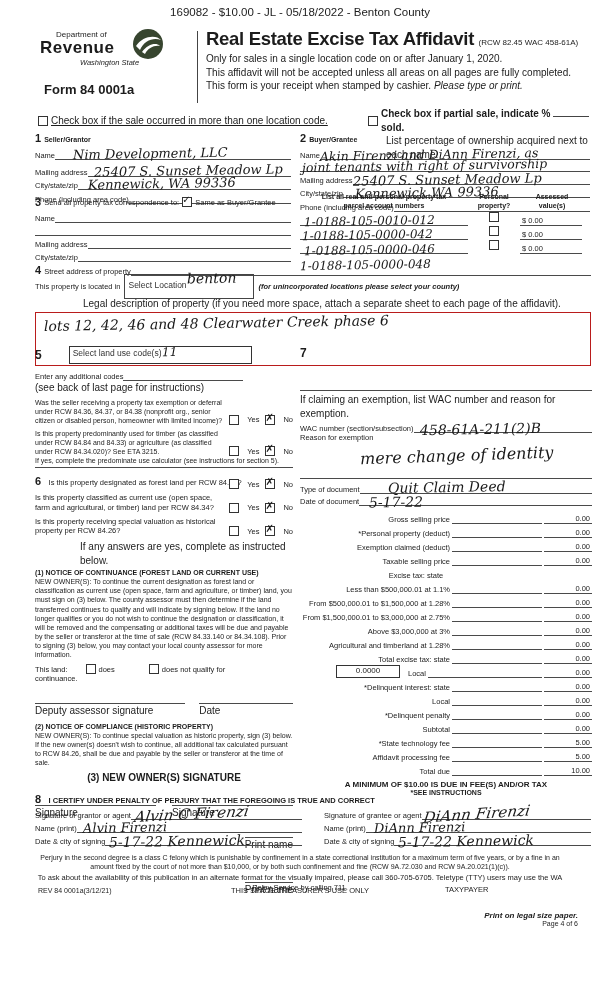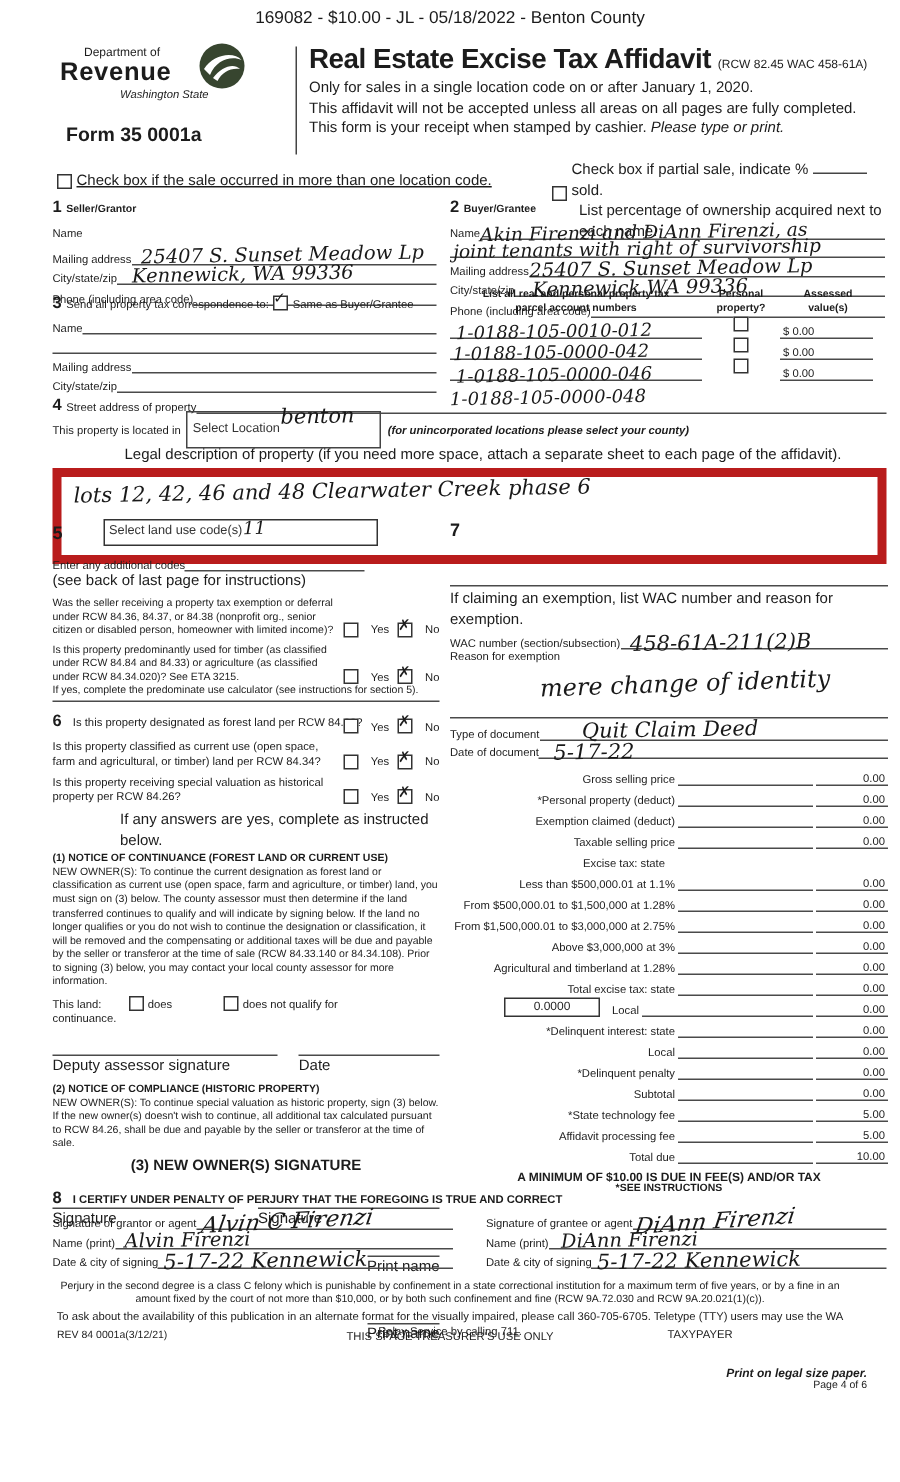--- a/index.html
+++ b/index.html
@@ -44,55 +44,58 @@
       <div class="abs b" style="left:8px;top:10px;font-size:17px;letter-spacing:0.5px;">Revenue</div>
       <span class="abs logo-circle" style="left:100px;top:0px;">
         <svg width="32" height="32" viewBox="0 0 32 32">
           <circle cx="16" cy="16" r="15" fill="#37452f"></circle>
           <path d="M4 18 C10 8, 24 6, 29 12 C22 9, 12 12, 8 22 Z" fill="#ffffff"></path>
           <path d="M10 24 C16 16, 24 14, 28 18 C22 17, 16 20, 13 26 Z" fill="#ffffff"></path>
         </svg>
       </span>
       <div class="abs i" style="left:48px;top:30px;font-size:7.5px;">Washington State</div>
     </div>
-    <div class="b" style="font-size:13px;margin-top:4px;margin-left:12px;">Form 35 0001a</div>
+    <div class="b" style="font-size:13px;margin-top:4px;margin-left:12px;">Form 84 0001a</div>
   </div>
 
   <div class="abs" style="left:197px;top:31px;height:72px;border-left:1px solid #444;"></div>
 
   <div class="abs" style="left:206px;top:28px;width:386px;">
     <div>
       <span class="b" style="font-size:18.5px;letter-spacing:-0.3px;">Real Estate Excise Tax Affidavit</span>
       <span style="font-size:8px;">(RCW 82.45 WAC 458-61A)</span>
     </div>
     <div class="md" style="margin-top:2px;">Only for sales in a single location code on or after January 1, 2020.</div>
     <div class="md">This affidavit will not be accepted unless all areas on all pages are fully completed.</div>
     <div class="md"><span>This form is your receipt when stamped by cashier. </span><span class="i">Please type or print.</span></div>
   </div>
 
   <div class="abs row" style="left:38px;top:114px;width:300px;align-items:center;text-decoration:underline;">
     <span class="cb" style="margin-right:3px;margin-top:1px;"></span>
     <span class="md">Check box if the sale occurred in more than one location code.</span>
   </div>
   <div class="abs" style="left:368px;top:107px;width:225px;">
-    <div class="row" style="align-items:flex-end;">
+    <div class="row" style="align-items:center;font-weight:bold;">
       <span class="cb" style="margin-right:3px;margin-top:1px;"></span>
       <span class="md">
         <span>Check box if partial sale, indicate %</span>
         <span style="display:inline-block;width:36px;border-bottom:1px solid #444;"></span>
         <span>sold.</span>
       </span>
     </div>
     <div class="md" style="margin-left:18px;">List percentage of ownership acquired next to each name.</div>
   </div>
 
   <div class="abs" style="left:35px;top:128px;width:256px;">
     <div><span class="num">1</span><span class="b seclbl">Seller/Grantor</span></div>
     <div class="row" style="height:14px;">
         <span class="lbl">Name</span>
+      <span class="fl">
+          <span class="hw" style="left:18px;bottom:-1px;font-size:13px;">Nim Development, LLC</span>
+        </span>
       </div>
     <div class="row" style="height:17px;">
         <span class="lbl">Mailing address</span>
       <span class="fl">
           <span class="hw" style="left:6px;bottom:-1px;font-size:13px;">25407 S. Sunset Meadow Lp</span>
         </span>
       </div>
     <div class="row" style="height:13px;">
         <span class="lbl">City/state/zip</span>
       <span class="fl">
@@ -215,21 +218,21 @@
     </div>
     <div class="row" style="height:17px;align-items:center;margin-top:2px;">
       <span class="lbl">This property is located in</span>
       <span style="display:inline-block;width:122px;height:13px;border:1px solid #444;margin:0 4px;position:relative;font-size:8.5px;padding:5px 3px;color:#333;">
         <span>Select Location</span>
         <span class="hw" style="left:62px;top:-4px;font-size:14px;">benton</span>
       </span>
       <span class="b i" style="font-size:7.5px;">(for unincorporated locations please select your county)</span>
     </div>
     <div class="md" style="margin-top:2px;padding-left:48px;">Legal description of property (if you need more space, attach a separate sheet to each page of the affidavit).</div>
-    <div style="border:6px solid #b91c1c;height:52px;position:relative;margin-top:1px;">
+    <div style="border:1px solid #b91c1c;height:52px;position:relative;margin-top:1px;">
       <span class="hw" style="left:8px;top:3px;font-size:14px;">lots 12, 42, 46 and 48 Clearwater Creek phase 6</span>
     </div>
   </div>
 
   <div class="abs" style="left:35px;top:346px;width:258px;">
     <div class="row" style="align-items:center;">
       <span class="num" style="font-size:12px;">5</span>
       <span style="display:inline-block;width:175px;height:14px;border:1px solid #333;margin-left:24px;position:relative;font-size:8.5px;padding:1px 3px;color:#333;">
         <span>Select land use code(s)</span>
         <span class="hw" style="left:92px;top:-1px;font-size:12px;">11</span>

